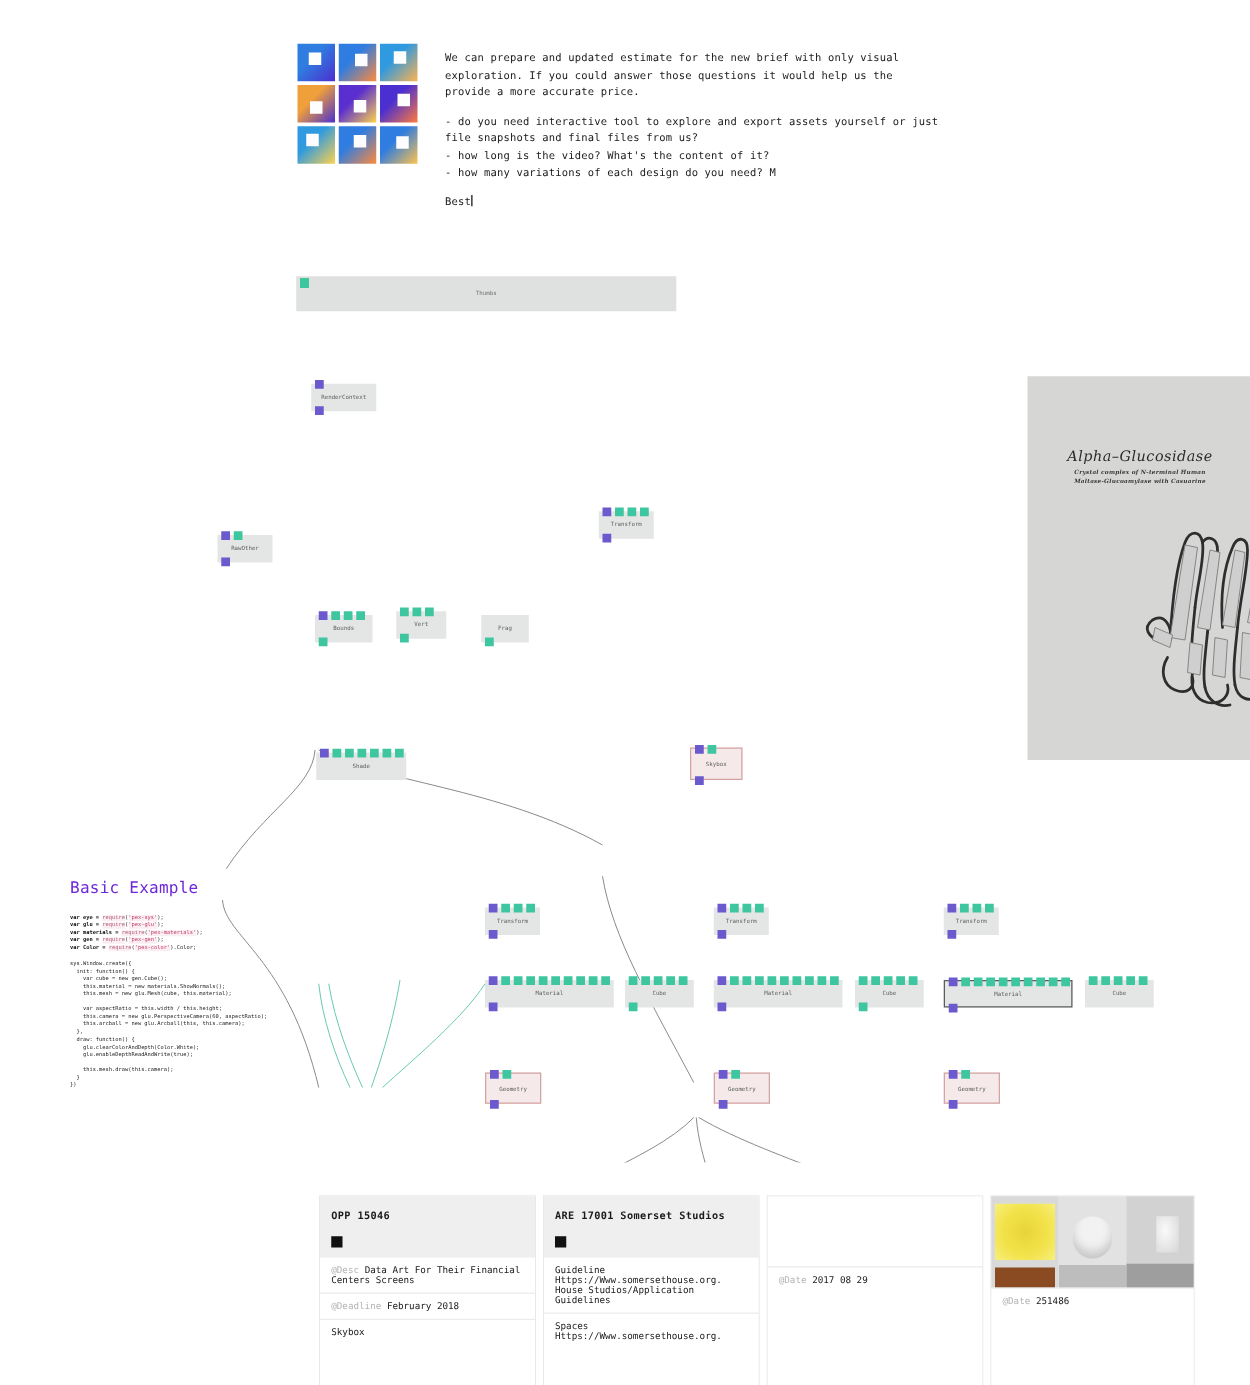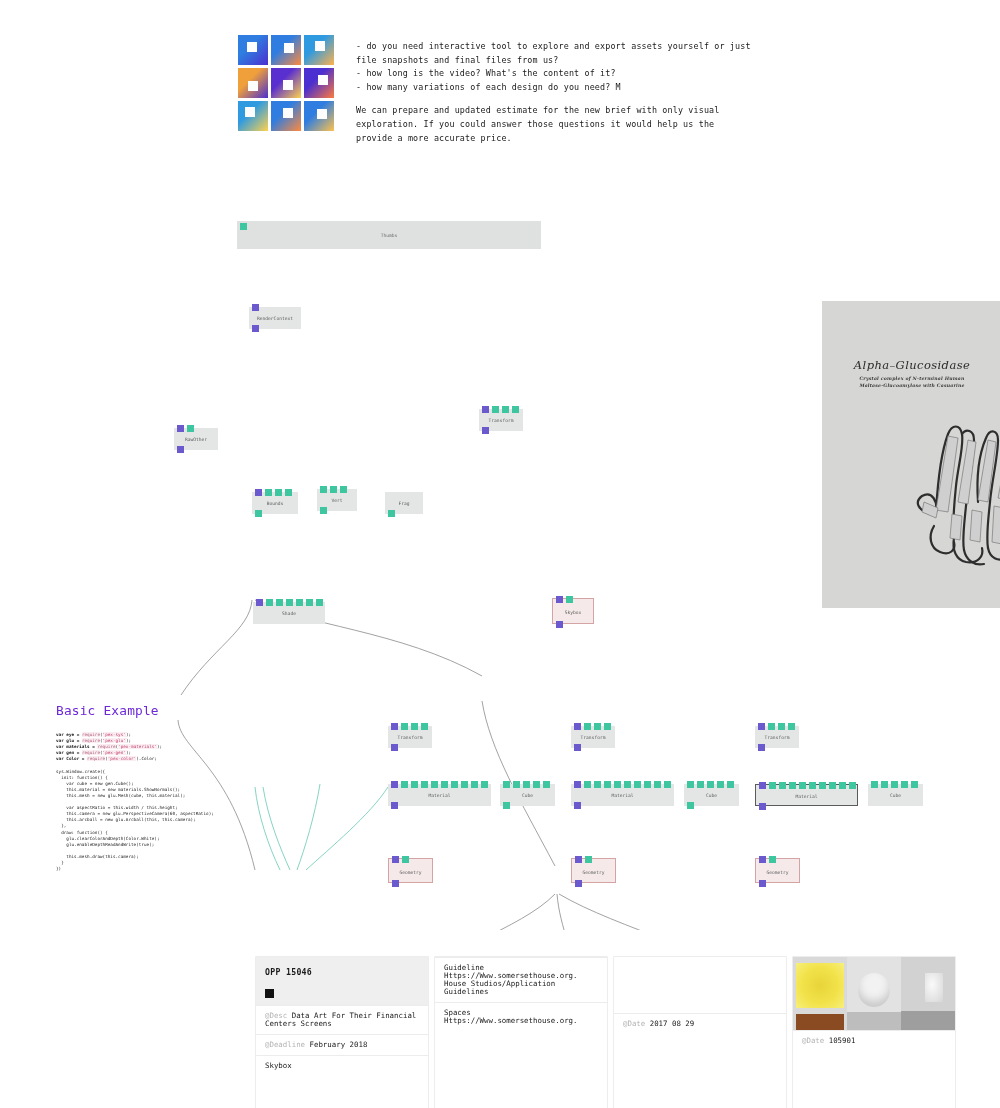--- a/index.html
+++ b/index.html
@@ -147,26 +147,26 @@
       <div class="thumb-cell" style="background: linear-gradient(135deg, rgb(47, 154, 224) 0%, rgb(47, 154, 224) 38%, rgb(255, 210, 77) 100%);">
         <div class="sq" style="left: 7px; top: 6px;"></div>
       </div>
       <div class="thumb-cell" style="background: linear-gradient(135deg, rgb(47, 125, 224) 0%, rgb(47, 125, 224) 38%, rgb(255, 138, 61) 100%);">
         <div class="sq" style="left: 12px; top: 7px;"></div>
       </div>
       <div class="thumb-cell" style="background: linear-gradient(135deg, rgb(47, 125, 224) 0%, rgb(47, 125, 224) 38%, rgb(255, 194, 77) 100%);">
         <div class="sq" style="left: 13px; top: 8px;"></div>
       </div>
     </div>
-  <div id="email-text"><div class="para">- do you need interactive tool to explore and export assets yourself or just
+  <div id="email-text"><div class="para">We can prepare and updated estimate for the new brief with only visual
+exploration. If you could answer those questions it would help us the
+provide a more accurate price.</div><div class="para">- do you need interactive tool to explore and export assets yourself or just
 file snapshots and final files from us?
 - how long is the video? What's the content of it?
-- how many variations of each design do you need? M</div><div class="para">We can prepare and updated estimate for the new brief with only visual
-exploration. If you could answer those questions it would help us the
-provide a more accurate price.</div></div>
+- how many variations of each design do you need? M</div><div class="sig">Best<span class="caret"></span></div></div>
 </div>
 
 <div class="abs" id="timeline-panel">
   <div id="timeline-ports">
       <div class="port" style="background: rgb(62, 198, 160);"></div>
       <div class="port" style="background: rgb(62, 198, 160);"></div>
       <div class="port" style="background: rgb(62, 198, 160);"></div>
       <div class="port" style="background: rgb(62, 198, 160);"></div>
       <div class="port" style="background: rgb(62, 198, 160);"></div>
       <div class="port" style="background: rgb(62, 198, 160);"></div>
@@ -437,20 +437,24 @@
     <div class="card" style="left: 256px; width: 172px; height: 151px;">
       <div class="card-head">
         <div class="card-title">OPP 15046</div>
         <div class="card-swatch"></div>
       </div>
       <div class="card-row"><span class="tag">@Desc</span> <span class="val">Data Art For Their Financial Centers Screens</span></div>
       <div class="card-row"><span class="tag">@Deadline</span> <span class="val">February 2018</span></div>
       <div class="card-row"><span class="val">Skybox</span></div>
     </div>
     <div class="card" style="left: 435px; width: 172px; height: 151px;">
+      <div class="card-head">
+        <div class="card-title">ARE 17001 Somerset Studios</div>
+        <div class="card-swatch"></div>
+      </div>
       <div class="card-row"><span class="val">Guideline<br>Https://Www.somersethouse.org.<br>House Studios/Application<br>Guidelines</span></div>
       <div class="card-row"><span class="val">Spaces<br>Https://Www.somersethouse.org.</span></div>
     </div>
     <div class="card" style="left: 614px; width: 172px; height: 151px;">
       <div style="height: 56px;"></div>
       <div class="card-row"><span class="tag">@Date</span> <span class="val">2017 08 29</span></div>
     </div>
     <div class="card" style="left: 793px; width: 162px; height: 151px;">
       <div class="card-photo">
         <div class="ph" style="background:#d9d9d9">
@@ -459,15 +463,15 @@
         </div>
         <div class="ph" style="background:#e2e2e2">
           <div style="position:absolute;left:20%;top:22%;width:60%;height:46%;border-radius:50%;background:#f2f2f2;box-shadow:inset 0 -6px 8px #c9c9c9"></div>
           <div style="position:absolute;left:0;bottom:0;width:100%;height:24%;background:#bdbdbd"></div>
         </div>
         <div class="ph" style="background:#d2d2d2">
           <div style="position:absolute;left:44%;top:22%;width:34%;height:40%;background:radial-gradient(ellipse at 40% 40%,#fafafa,#d6d6d6)"></div>
           <div style="position:absolute;left:0;bottom:0;width:100%;height:26%;background:#9e9e9e"></div>
         </div>
       </div>
-      <div class="card-row"><span class="tag">@Date</span> <span class="val">105901</span></div>
+      <div class="card-row"><span class="tag">@Date</span> <span class="val">251486</span></div>
     </div>
   </div>
 
 </body></html>

